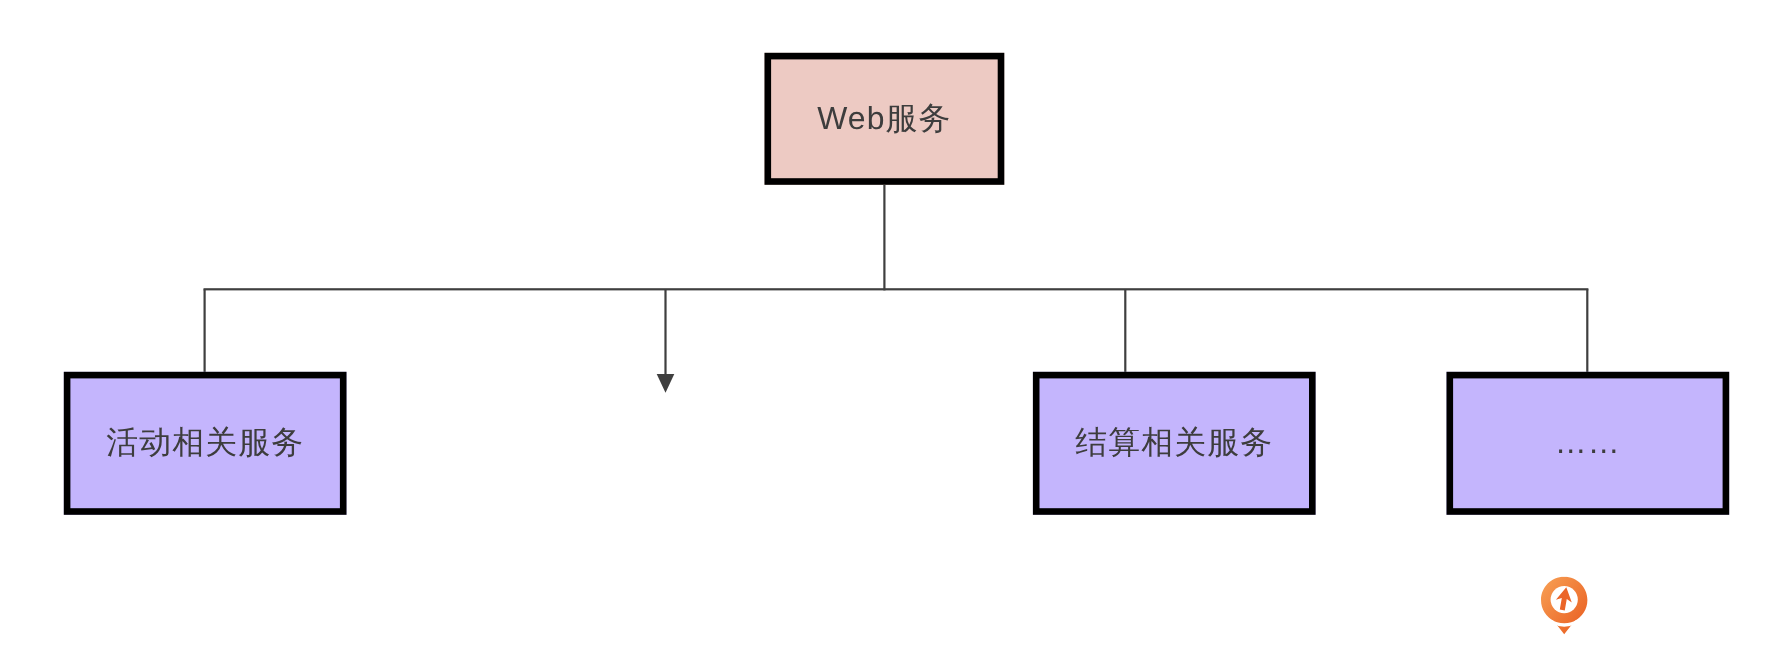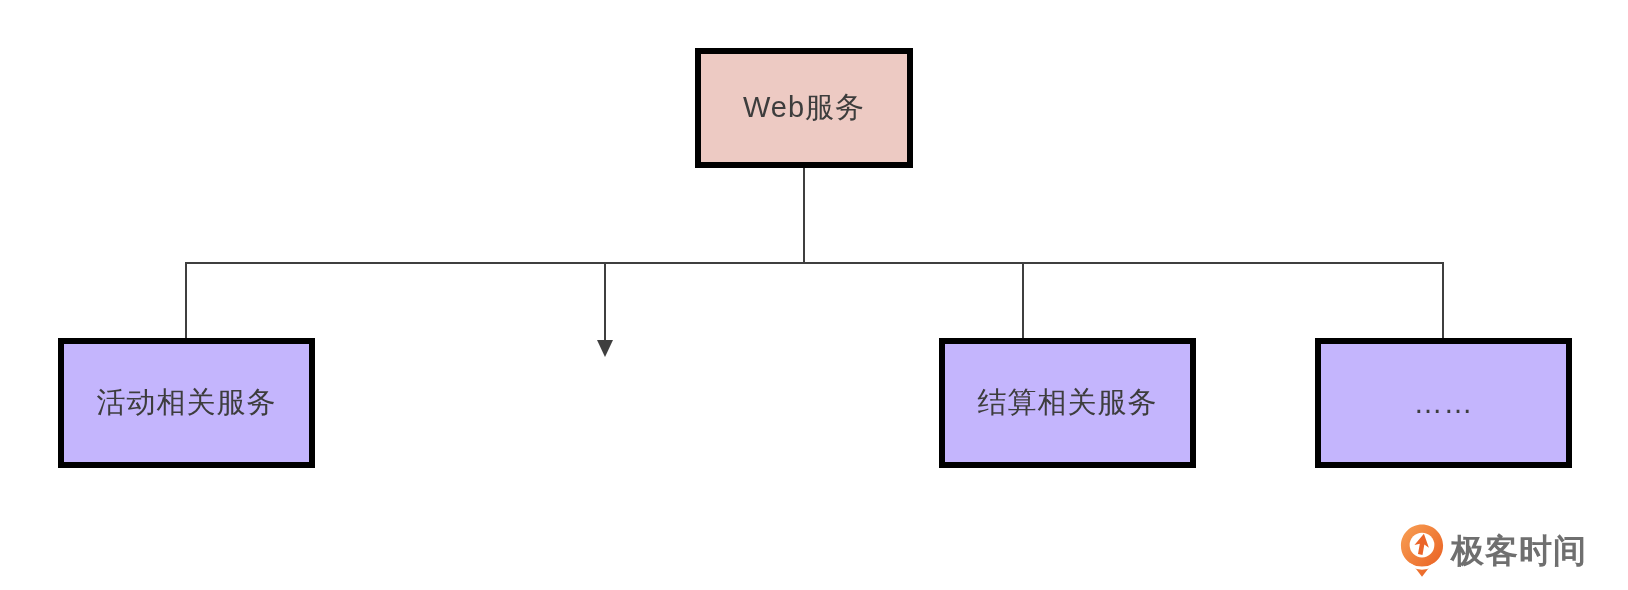--- a/index.html
+++ b/index.html
@@ -125,16 +125,15 @@
       <path d="M24 0 C36.7 0 47 10.3 47 23 C47 32.5 41.6 40 34.5 43.5 L24 57 L13.5 43.5 C6.4 40 1 32.5 1 23 C1 10.3 11.3 0 24 0 Z" fill="url(#gkGrad)"></path>
 
       <circle cx="24" cy="22.5" r="13.5" fill="#ffffff"></circle>
 
       <path d="M10 42 Q24 50 38 42 L36 46 Q24 53 12 46 Z" fill="#ffffff"></path>
 
       <g transform="rotate(10 24 22)">
         <path d="M24 10 L32 24 L26.5 21.5 L26.5 33 L21.5 33 L21.5 21.5 L16 24 Z" fill="#eb6428"></path>
       </g>
     </svg>
-    <span class="logo-text">极客时间</span>
   </div>
 
 </div>
 
 </body></html>

